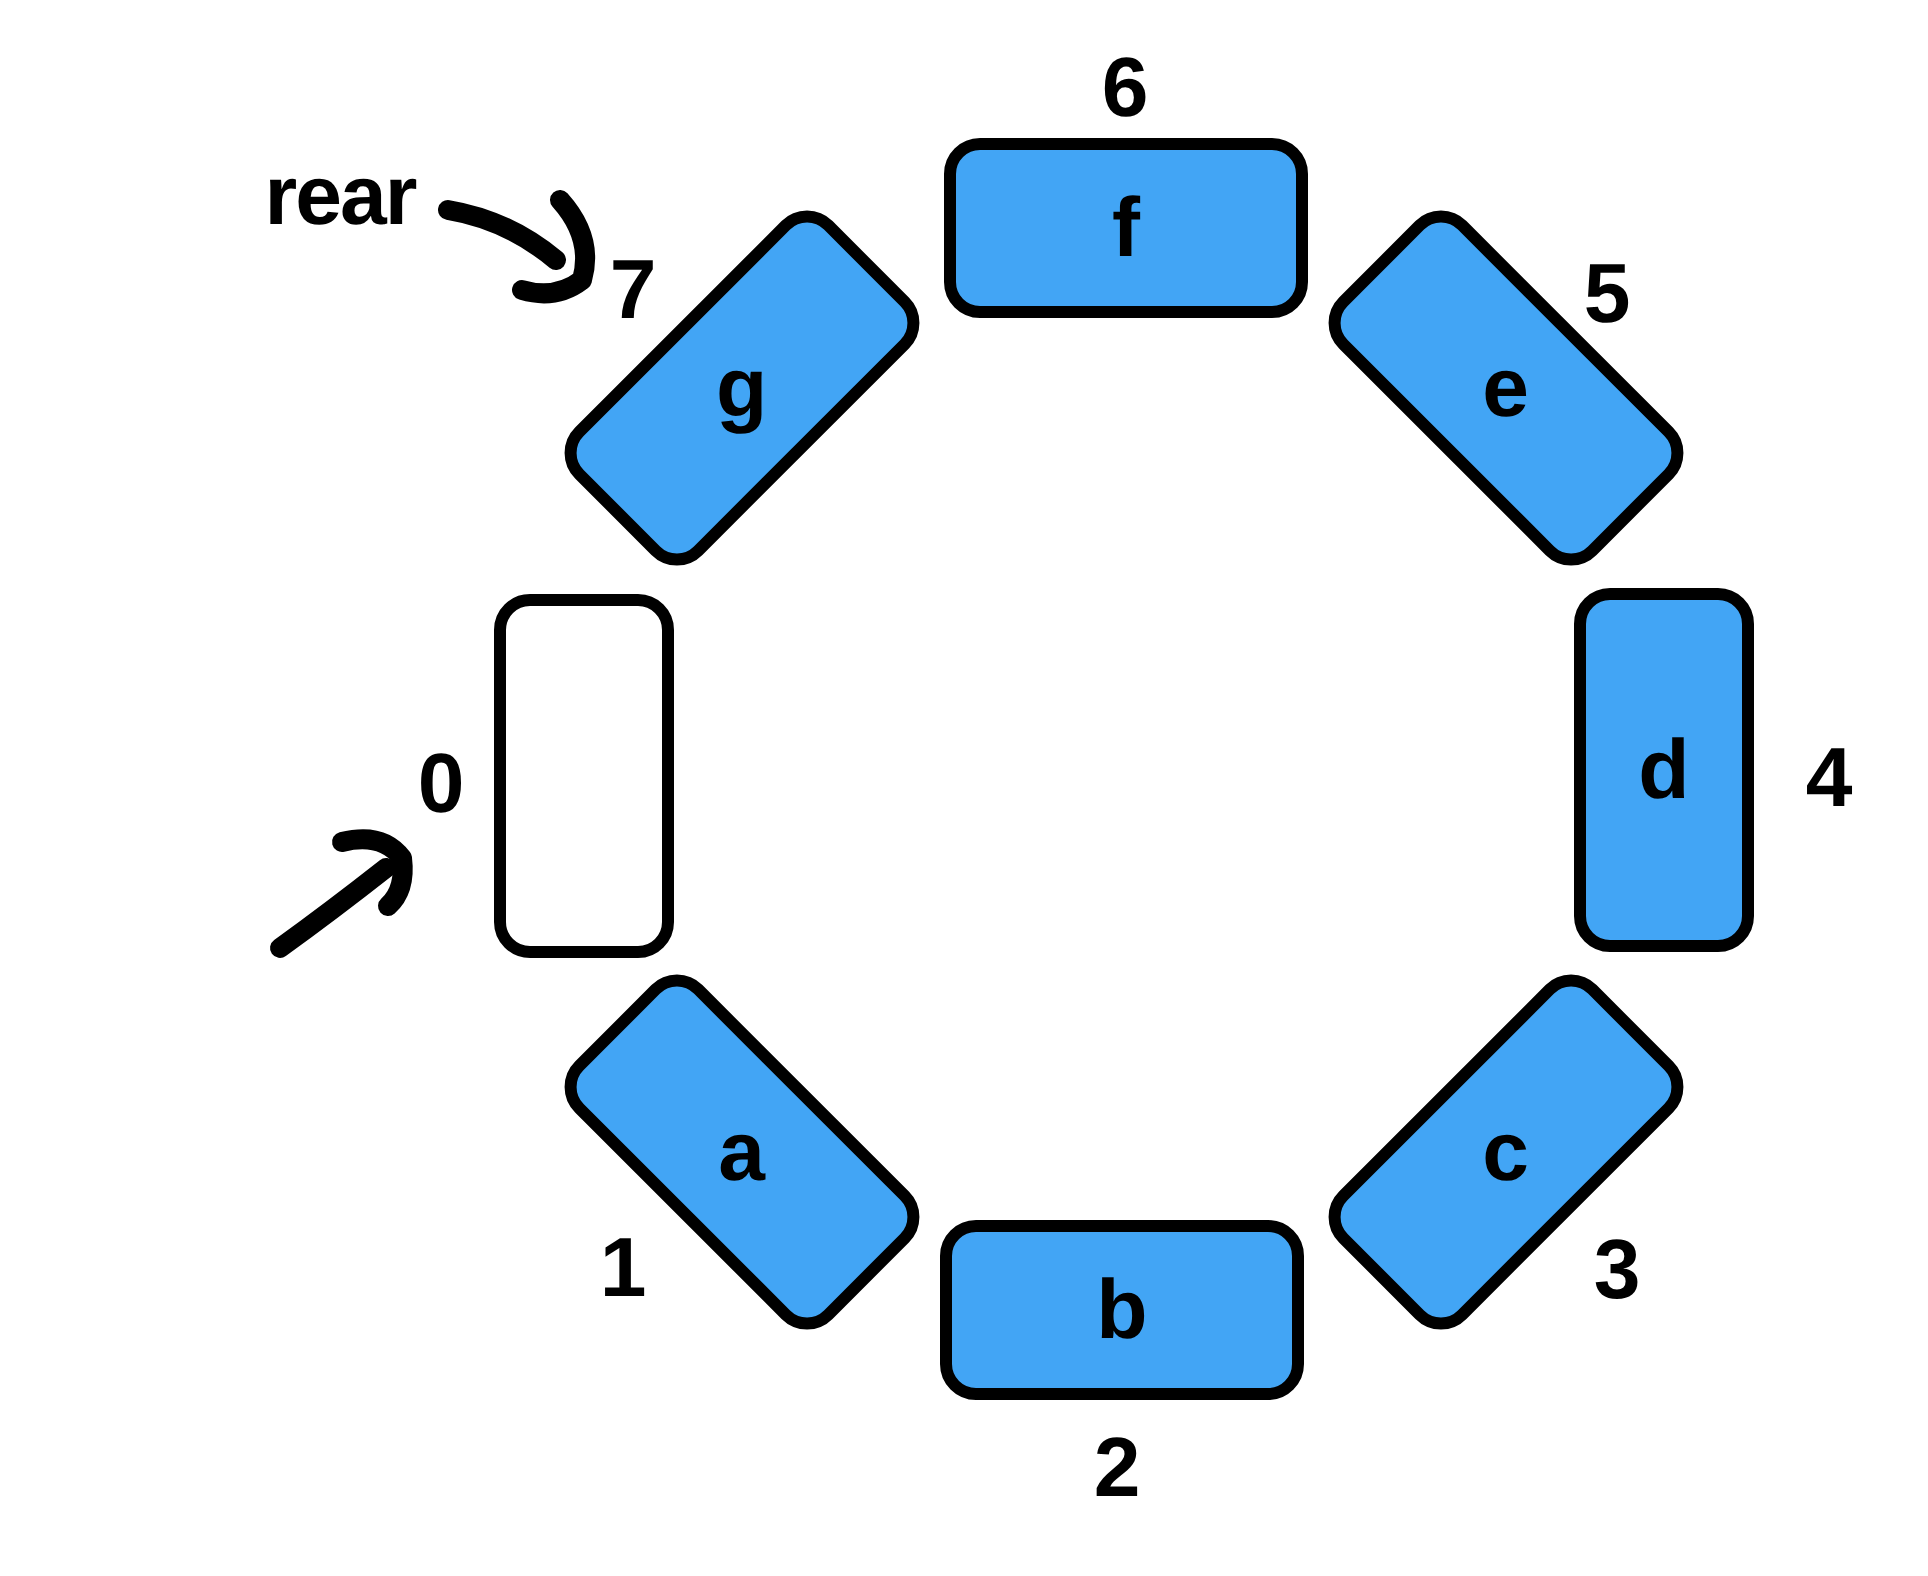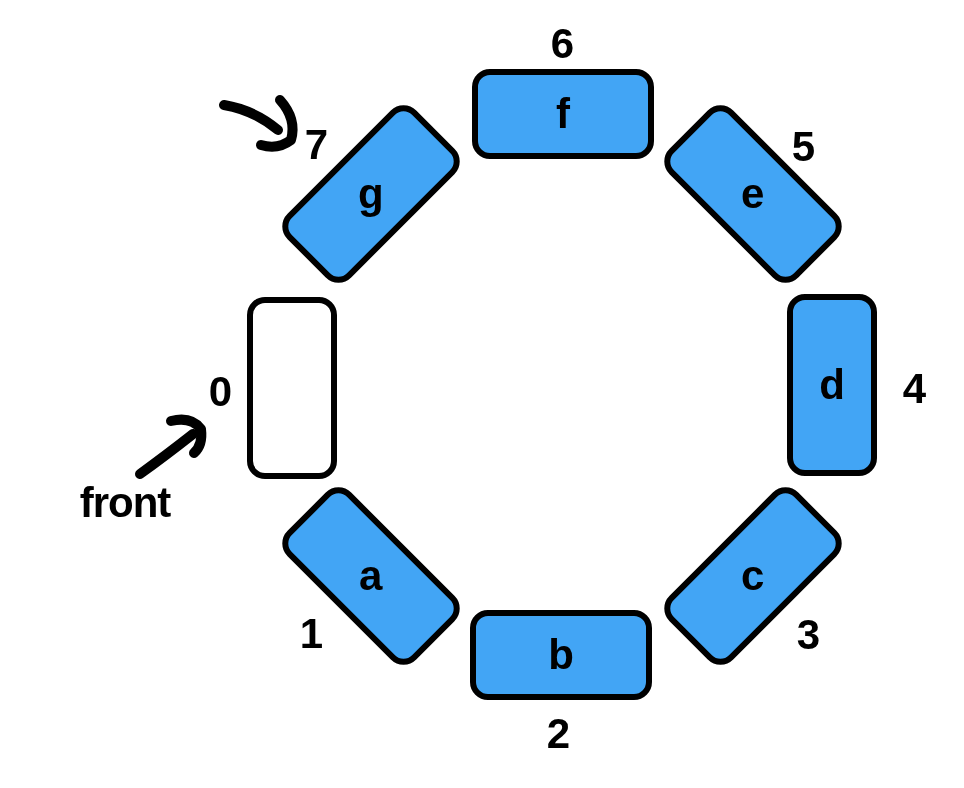--- a/index.html
+++ b/index.html
@@ -84,21 +84,21 @@
     <g fill="none" stroke="#000000" stroke-linecap="round" stroke-linejoin="round">
       <path d="M 224 105 Q 254 110 278 130" stroke-width="10"></path>
       <path d="M 280 100 Q 297 119 291 140 Q 278 150 261 145" stroke-width="10"></path>
     </g>
     <g fill="none" stroke="#000000" stroke-linecap="round" stroke-linejoin="round">
       <path d="M 140 474 Q 165 456 193 434" stroke-width="10"></path>
       <path d="M 171 421 Q 191 416 201 429 Q 203 445 194 453" stroke-width="10"></path>
     </g>
   </svg>
 
-  <div class="pointer-label front-label">front</div>
+  <div class="pointer-label rear-label">rear</div>
 
   <div class="slot s0" data-state="empty">
     <span class="slot-value"></span>
   </div>
   <div class="slot s1" data-state="filled">
     <span class="slot-value">a</span>
   </div>
   <div class="slot s2" data-state="filled">
     <span class="slot-value">b</span>
   </div>

